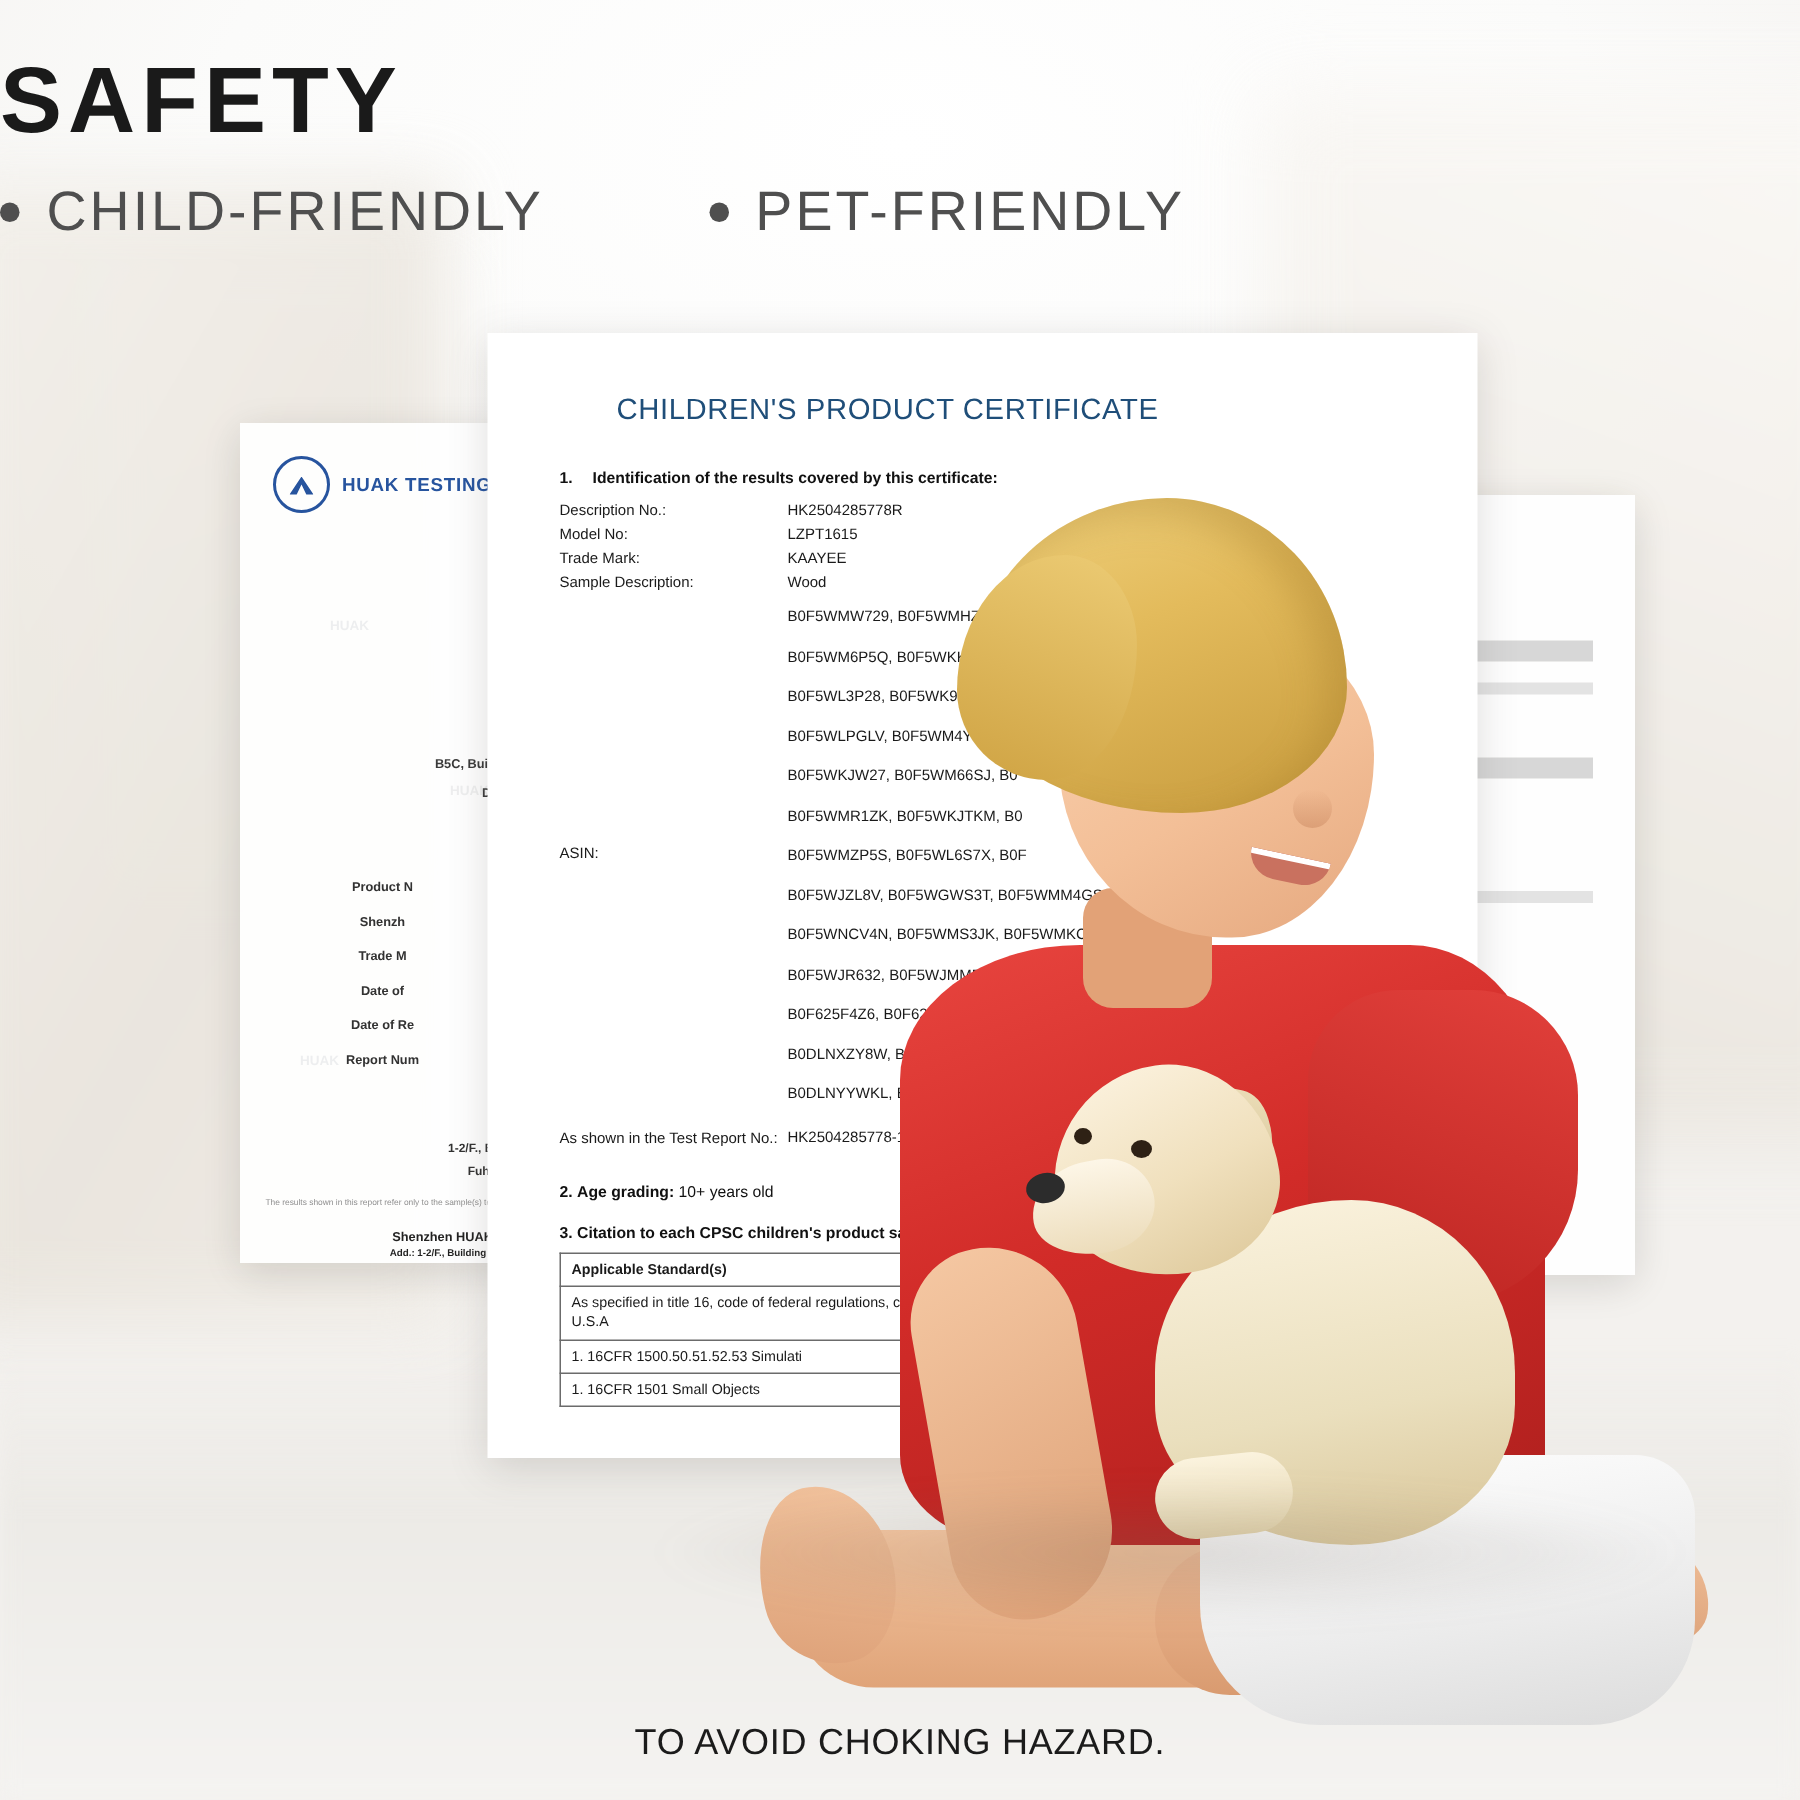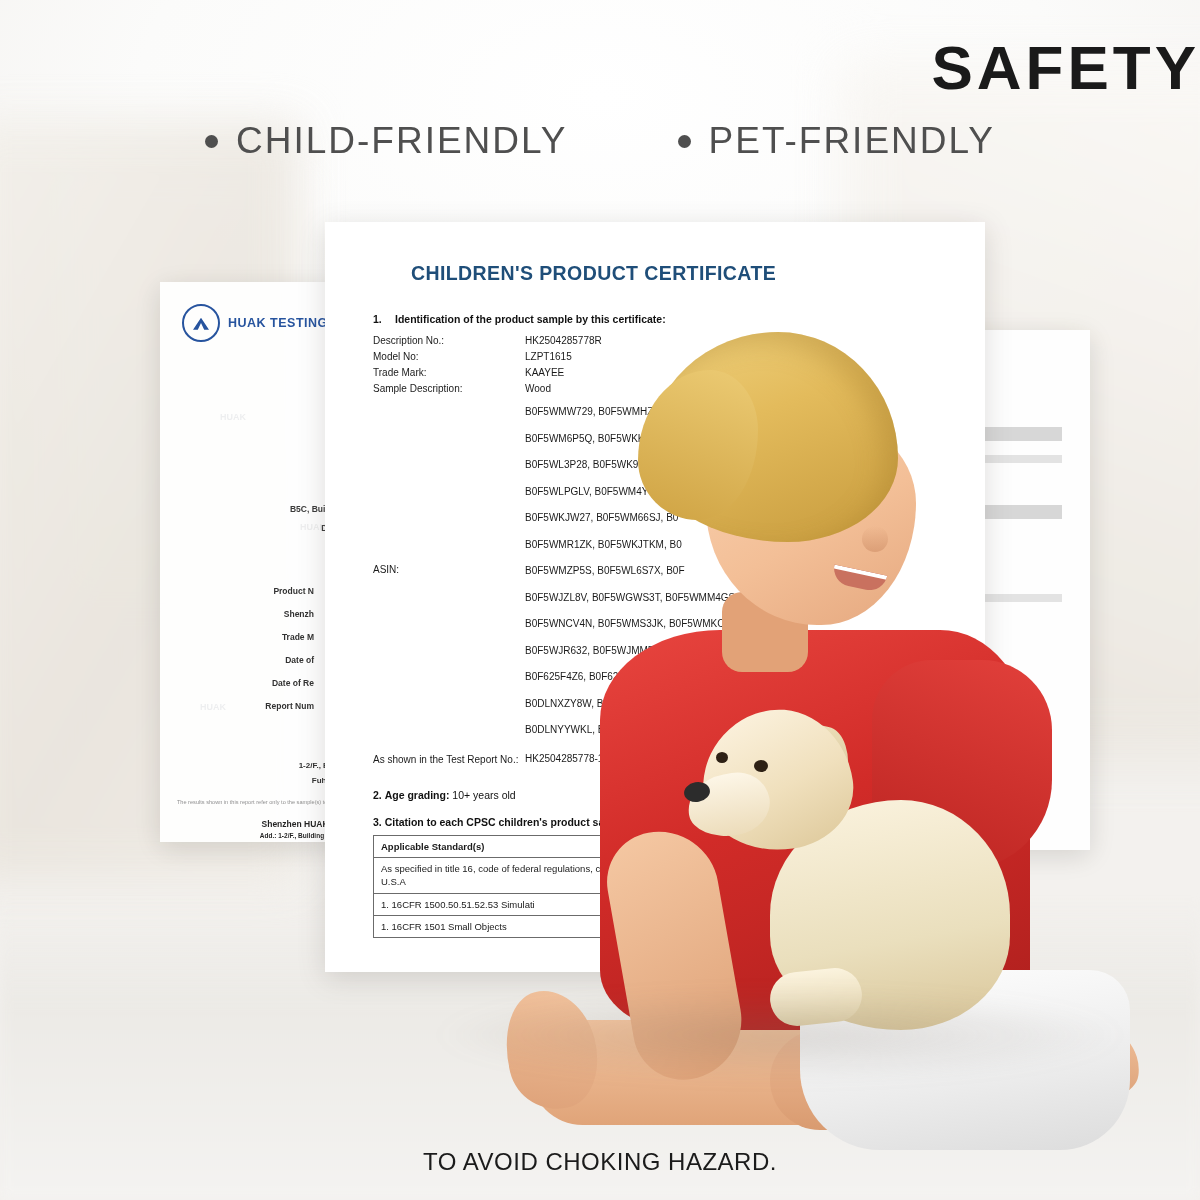--- a/index.html
+++ b/index.html
@@ -62,31 +62,30 @@
     left: 430px; bottom: 120px;
     width: 700px; height: 90px;
     background: radial-gradient(ellipse at 50% 50%, rgba(120,110,100,.22) 0%, rgba(120,110,100,0) 70%);
     filter: blur(10px);
   }
 
   
   .headline {
     position: absolute;
     top: 32px; left: 0; right: 0;
-    text-align: right;
+    text-align: left;
     font-size: 62px;
     letter-spacing: 4px;
     font-weight: bold;
     color: #1a1a1a;
   }
   .sub-row {
     position: absolute;
     top: 120px; left: 0; right: 0;
     display: flex;
-    justify-content: center;
     gap: 110px;
     align-items: center;
   }
   .sub-item {
     display: flex;
     align-items: center;
     gap: 18px;
     font-size: 37px;
     letter-spacing: 2px;
     color: #4f4f4f;
@@ -166,21 +165,21 @@
     line-height: 1.5;
   }
   .kv-col {
     margin: 52px 0 0 0;
     padding-left: 36px;
   }
   .kv-col div {
     font-size: 8.5px;
     font-weight: bold;
     color: #2b2b2b;
-    text-align: right;
+    text-align: center;
     width: 118px;
     margin-bottom: 13px;
   }
   .foot-center {
     text-align: center;
     font-size: 8px;
     color: #2b2b2b;
     font-weight: bold;
     line-height: 1.6;
     margin-top: 34px;
@@ -254,21 +253,21 @@
     border: 1px solid #b9b9b9;
     padding: 2px 5px;
     text-align: center;
     color: #2a2a2a;
   }
   .ds-table th { font-weight: bold; }
 
   
   .cpc-title {
     font-size: 19.5px;
-    font-weight: bold;
+    font-weight: normal;
     color: #1f4e79;
     letter-spacing: .4px;
     margin: 40px 0 17px 86px;
   }
   .cpc-sec {
     font-size: 10.5px;
     font-weight: bold;
     color: #111;
     margin: 28px 0 0 48px;
   }
@@ -613,21 +612,21 @@
       </tr>
     </tbody>
       </table>
     <div class="ds-line" style="margin-top:16px;"></div>
   </div>
 
   <div class="doc doc-front">
     <div class="cpc-title">CHILDREN'S PRODUCT CERTIFICATE</div>
 
     <div class="cpc-sec">
-      <span class="num">1.</span><span>Identification of the product sample by this certificate:</span>
+      <span class="num">1.</span><span>Identification of the results covered by this certificate:</span>
     </div>
 
     <div class="kv-grid">
       <div class="row">
         <div class="k">Description No.:</div>
         <div class="v">HK2504285778R</div>
       </div>
       <div class="row">
         <div class="k">Model No:</div>
         <div class="v">LZPT1615</div>

